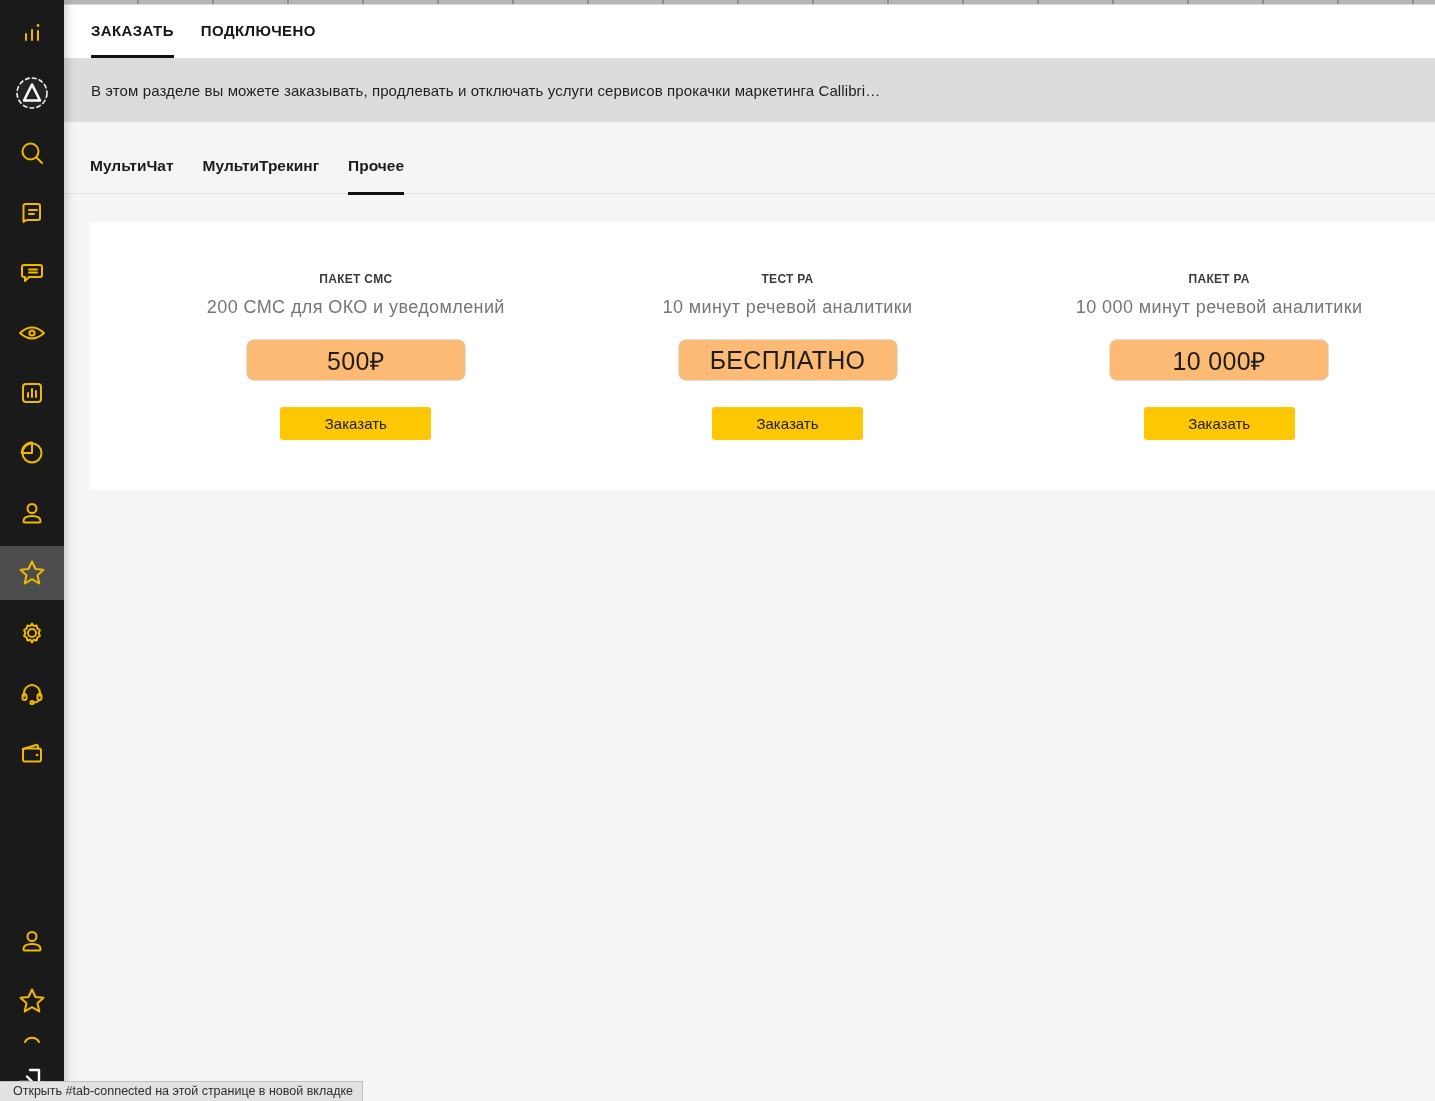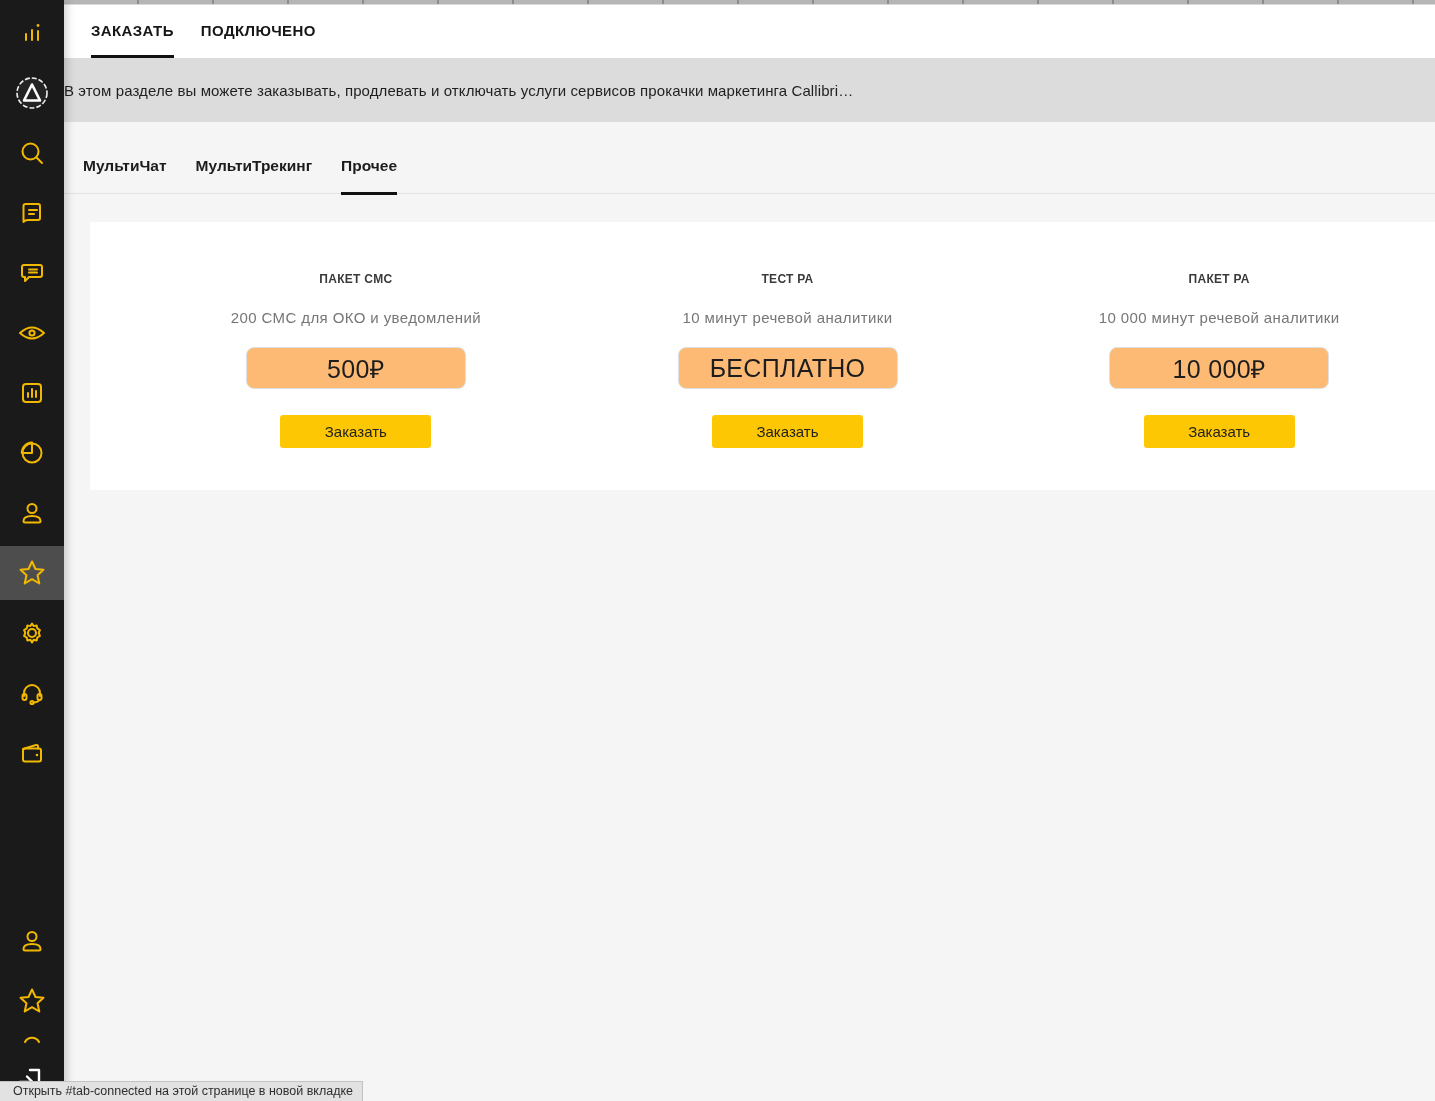--- a/index.html
+++ b/index.html
@@ -24,37 +24,37 @@
   
   .main { position:absolute; left:64px; top:0; right:0; bottom:0; background:#f5f5f5; }
 
   .header { position:absolute; top:5px; left:0; right:0; height:53px; background:#ffffff;
     display:flex; align-items:stretch; padding-left:27px; gap:27px; }
   .htab { font-size:15px; font-weight:700; letter-spacing:.4px; color:#161616;
     display:flex; align-items:center; border-bottom:3px solid transparent; cursor:pointer; }
   .htab.active { border-bottom-color:#111111; }
 
   .banner { position:absolute; top:58px; left:0; right:0; height:64px; background:#dcdcdc;
-    display:flex; align-items:center; 
+    display:flex; align-items:center; padding-left:27px;
     font-size:15px; color:#1f1f1f; letter-spacing:.1px; }
 
   .subtab-zone { position:absolute; top:122px; left:0; right:0; height:72px; background:#f5f5f5; }
-  .subtab-row { position:absolute; left:0; right:0; bottom:0; padding-left:19px;
+  .subtab-row { position:absolute; left:0; right:0; bottom:0; padding-left:26px;
     display:flex; gap:29px; border-bottom:1px solid #e2e2e2; }
   .stab { font-size:15.5px; font-weight:700; color:#1c1c1c; padding-bottom:18px;
     position:relative; cursor:pointer; }
   .stab.active::after { content:""; position:absolute; left:0; right:0; bottom:-2px;
     height:3px; background:#111111; }
 
   
   .panel { position:absolute; top:222px; left:26px; right:0; height:268px; background:#ffffff; }
   .cards { display:flex; padding-left:50px; padding-top:50px; }
   .card { width:437px; text-align:center; }
   .card-title { font-size:12px; font-weight:700; color:#3a3a3a; letter-spacing:.3px; }
-  .card-sub { margin-top:23px; font-size:15px; color:#767676; letter-spacing:.4px; }
+  .card-sub { margin-top:11px; font-size:18px; color:#767676; letter-spacing:.4px; }
   .price-box { margin:21px auto 0; width:220px; height:42px; background:#fdba74;
     border:1px solid #e0e0e0; border-radius:8px;
     display:flex; align-items:center; justify-content:center;
     font-size:25px; color:#1d1d1d; letter-spacing:.3px; }
   .order-btn { margin:26px auto 0; width:151px; height:33px; background:#fdc704;
     border:none; border-radius:3px; display:flex; align-items:center; justify-content:center;
     font-size:15px; color:#222222; cursor:pointer; font-family:inherit; }
 
   
   .statusbar { position:absolute; left:0; bottom:0; z-index:9;

